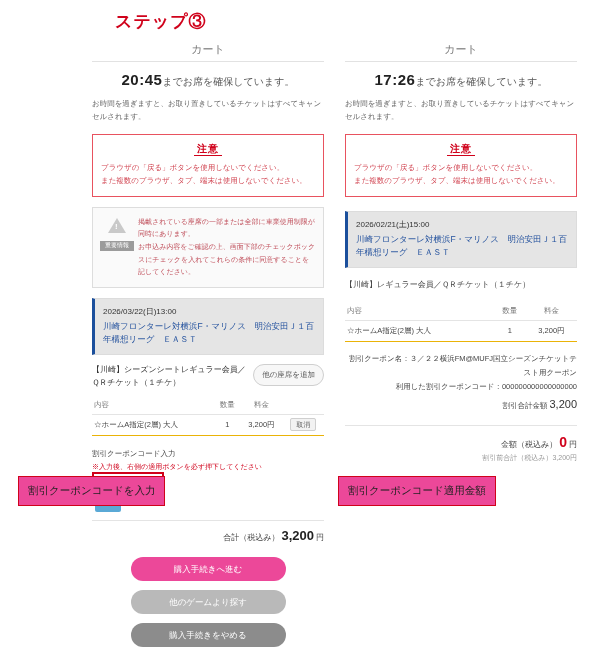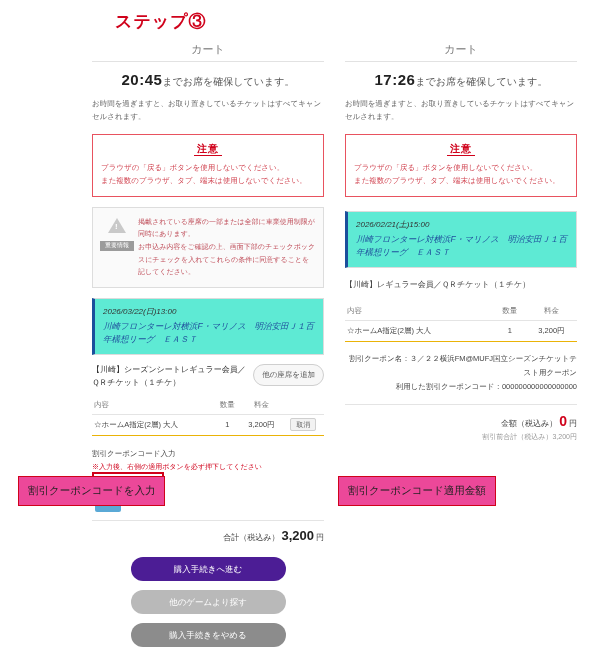--- a/index.html
+++ b/index.html
@@ -57,21 +57,21 @@
   .grey-left .tri:after{
     content:"!";position:absolute;left:-2px;top:4px;font-size:8px;color:#fff;font-weight:bold;
   }
   .grey-left .lbl{
     display:inline-block;margin-top:8px;font-size:6px;background:#9b9b9b;color:#fff;
     padding:1px 2px;line-height:1.3;width:30px;
   }
   .grey-text{font-size:7px;line-height:1.8;color:#c0505c;flex:1;padding-left:4px;}
   .event-box{
     margin-top:10px;border:1px solid #dcdcdc;border-left:3px solid #1b4f9c;
-    padding:7px 8px;background:#5eead4;font-style:italic;
+    padding:7px 8px;background:#e5e5e5;
   }
   .event-date{font-size:8px;color:#333;margin-bottom:3px;}
   .event-name{font-size:8.5px;line-height:1.6;color:#1f4e9c;}
   .event-box.right{border-left:3px solid #1b4f9c;}
   .ticket-line{
     margin-top:9px;font-size:8px;color:#333;line-height:1.6;
     display:flex;align-items:flex-start;justify-content:space-between;
   }
   .ticket-line .txt{flex:1;padding-right:6px;}
   .add-seat-btn{
@@ -125,21 +125,21 @@
   }
   .chk:after{
     content:"";position:absolute;left:3px;top:1px;width:3px;height:6px;
     border:solid #fff;border-width:0 1.6px 1.6px 0;transform:rotate(42deg);
   }
   .btn-stack{margin-top:14px;}
   .big-btn{
     display:block;margin:0 auto 9px;width:155px;height:24px;line-height:24px;
     border-radius:12px;text-align:center;font-size:8.5px;color:#fff;
   }
-  .big-btn.primary{background:#4c1d95;}
+  .big-btn.primary{background:#ec4899;}
   .big-btn.grey{background:#b9b9b9;}
   .big-btn.dark{background:#8c8c8c;}
   
   .r-section{margin-top:10px;font-size:8px;color:#444;line-height:1.7;}
   .coupon-info{
     margin-top:10px;text-align:right;font-size:7.5px;color:#444;line-height:1.9;
   }
   .coupon-info .l1{display:block;}
   .disc-amt{font-size:11px;color:#333;}
   .final-row{
@@ -268,20 +268,21 @@
       <td class="first">☆ホームA指定(2層) 大人</td>
       <td>1</td>
       <td>3,200円</td>
     </tr>
   </tbody>
     </table>
 
   <div class="coupon-info">
     <span class="l1">割引クーポン名：３／２２横浜FM@MUFJ国立シーズンチケットテスト用クーポン</span>
     <span class="l1">利用した割引クーポンコード：000000000000000000</span>
+    <span class="l1"><span>割引合計金額</span> <span class="disc-amt">3,200</span></span>
   </div>
 
   <div class="final-row">
     <span>金額（税込み）</span><span class="zero">0</span><span>円</span>
   </div>
   <div class="final-sub">割引前合計（税込み）3,200円</div>
 </div>
 
 <div class="callout" id="callout-left">割引クーポンコードを入力</div>
 <div class="callout" id="callout-right">割引クーポンコード適用金額</div>

